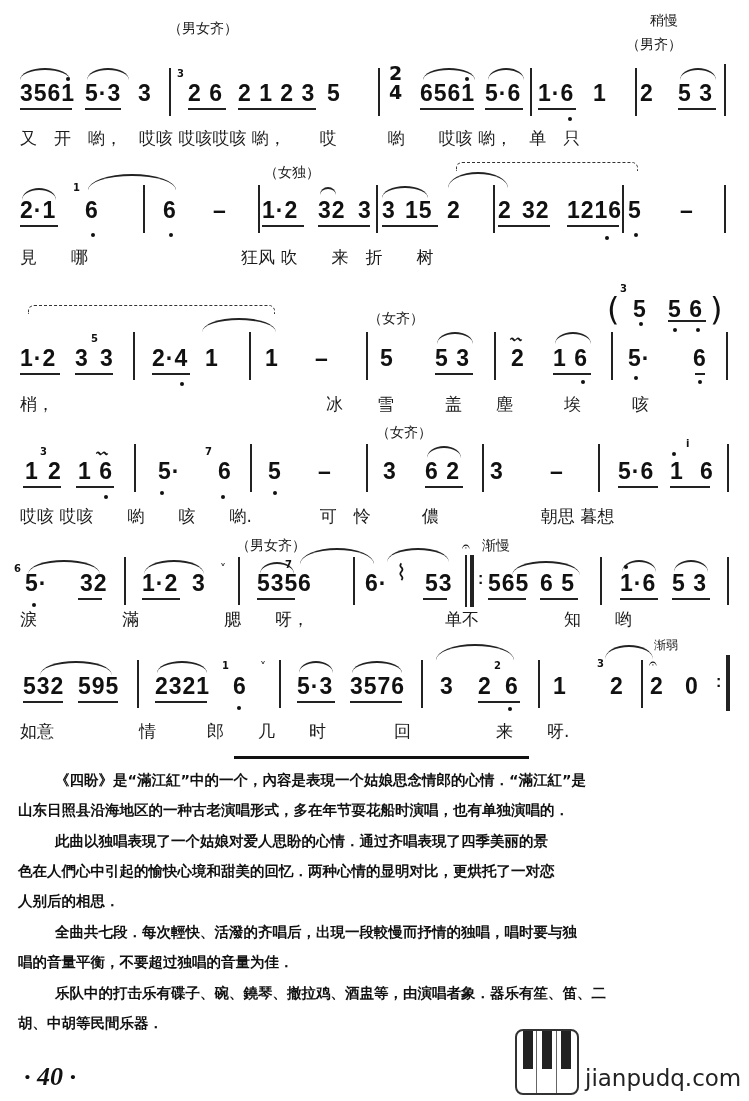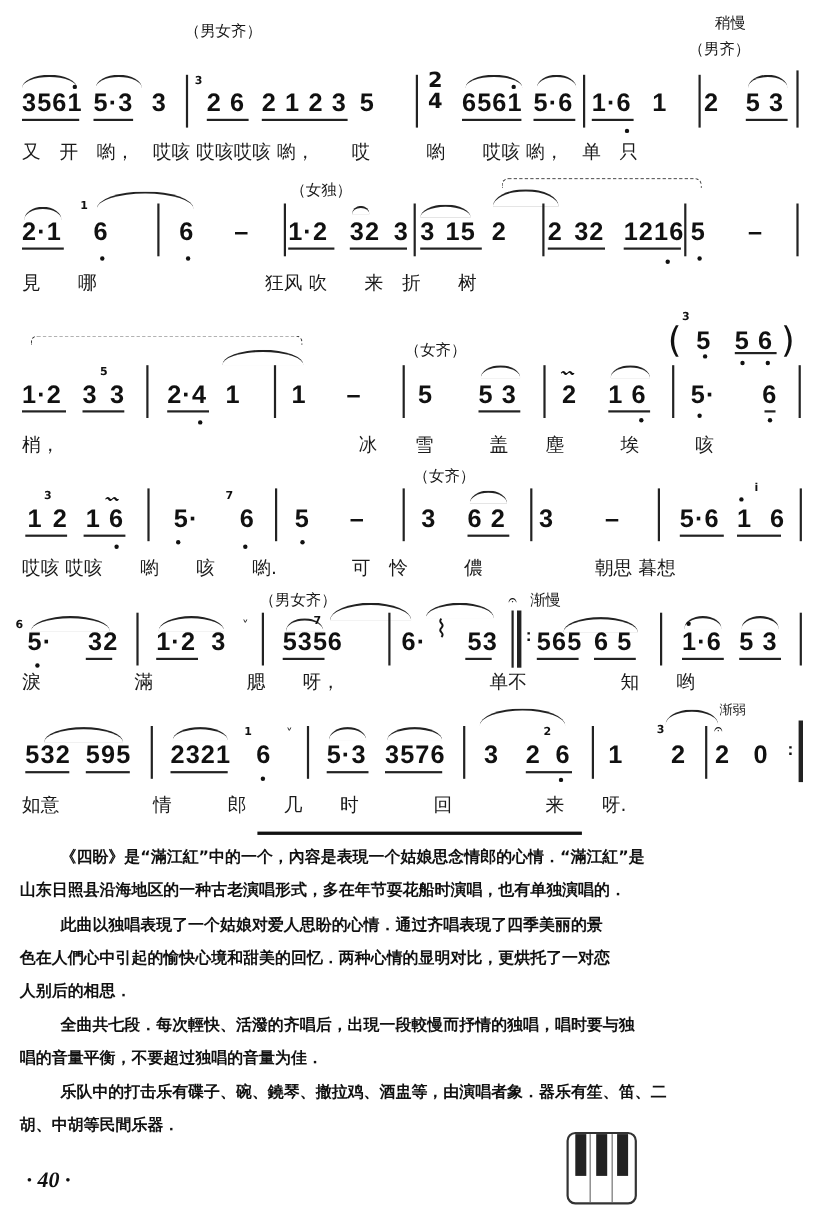--- a/index.html
+++ b/index.html
@@ -17,21 +17,21 @@
   .grace { font-size: 10px; font-weight: bold; }
   .p { position: absolute; left: 0; width: 749px; font-size: 14.5px; line-height: 29px; color: #111; font-weight: bold;
        font-family: "DejaVu Sans", sans-serif; }
   .rule { position: absolute; height: 3px; background: #111; }
   .logo { position: absolute; right: 6px; bottom: 6px; width: 228px; height: 70px; }
   .keys { position: absolute; left: 0; top: 4px; width: 60px; height: 62px; border: 2px solid #333; border-radius: 8px; overflow: hidden; background:#fff;}
   .keys .wk { position: absolute; top: 0; width: 1px; height: 62px; background: #666; }
   .keys .bk { position: absolute; top: 0; width: 10px; height: 38px; background: #222; }
   .logo-title { position: absolute; left: 68px; top: 0px; font-size: 34px; color: #222; letter-spacing: 2px; }
   .logo-url { position: absolute; left: 70px; top: 40px; font-size: 23px; color: #222; }
-  .pagenum { font-size: 20px; font-style: italic; font-weight: bold; font-family: "Liberation Serif", serif; }
+  .pagenum { font-size: 26px; font-style: italic; font-weight: bold; font-family: "Liberation Serif", serif; }
 </style>
 </head>
 <body>
 
 <div>
   <span class="abs ann" style="left:168px;top:20px">（男女齐）</span>
   <span class="abs ann" style="left:650px;top:12px">稍慢</span>
   <span class="abs ann" style="left:626px;top:36px">（男齐）</span>
 
   <div class="slur" style="left:20px;top:68px;width:50px"></div>
@@ -324,13 +324,14 @@
 <span class="abs pagenum" style="left:24px;top:1062px">· 40 ·</span>
 
 <div class="logo">
   <div class="keys">
     <div class="wk" style="left:19px"></div>
     <div class="wk" style="left:39px"></div>
     <div class="bk" style="left:6px"></div>
     <div class="bk" style="left:25px"></div>
     <div class="bk" style="left:44px"></div>
   </div>
+  <span class="logo-url">jianpudq.com</span>
 </div>
 
 </body></html>

